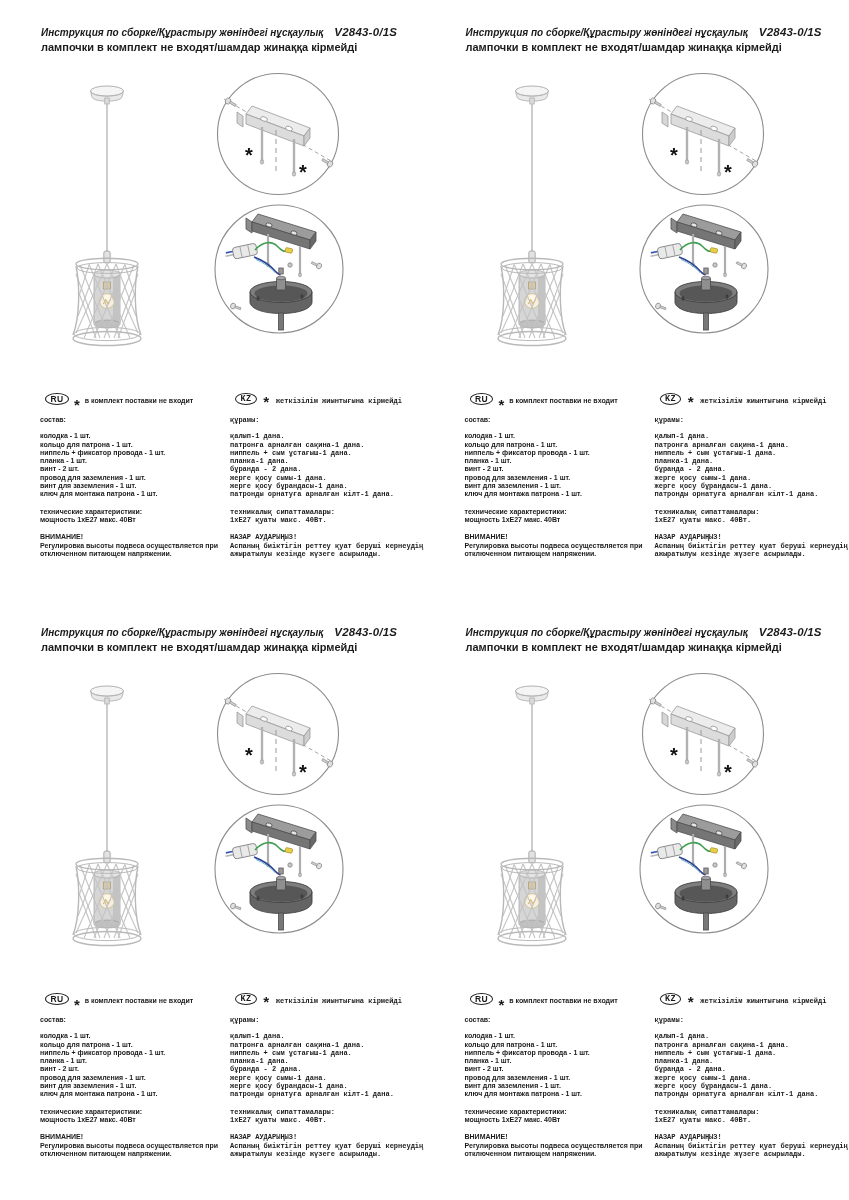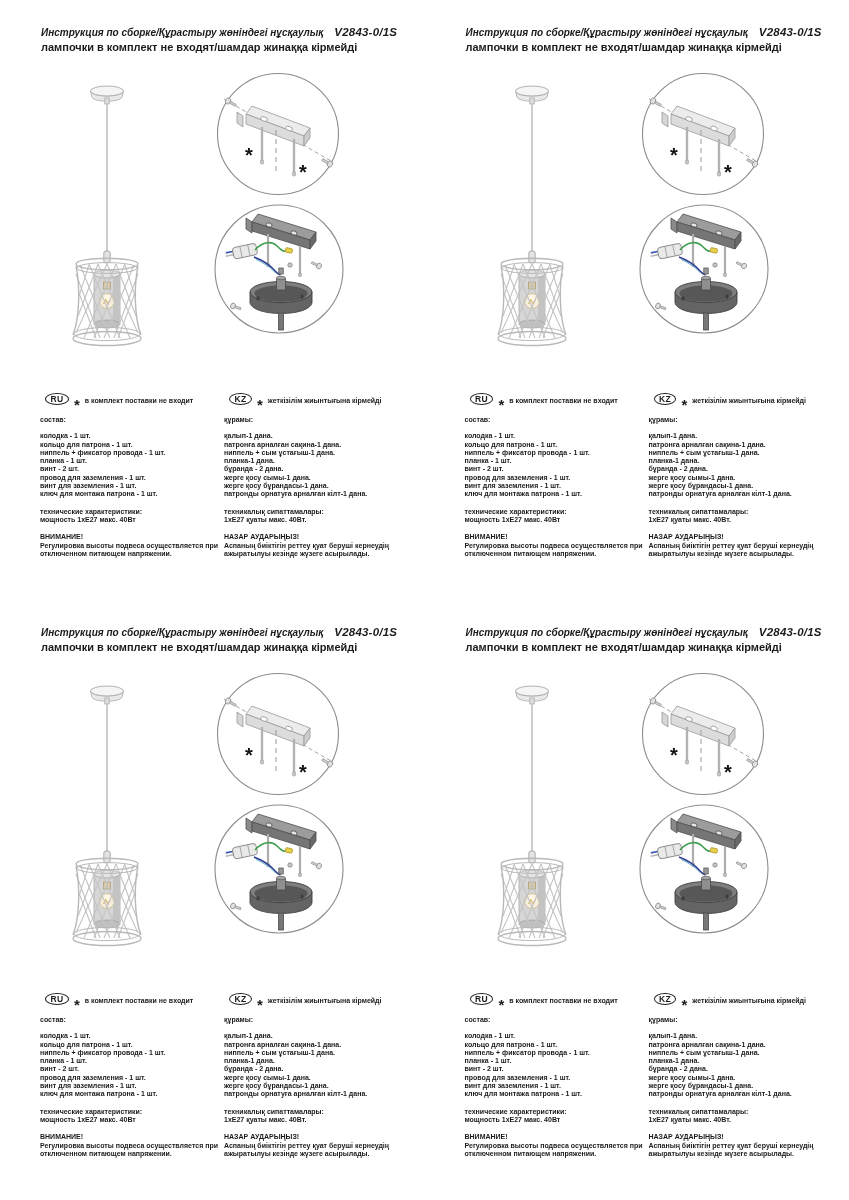--- a/index.html
+++ b/index.html
@@ -9,21 +9,21 @@
   .card{position:relative;width:424.5px;height:600px;background:#fff;}
   .hdr{position:absolute;left:41px;top:26px;width:372px;}
   .t1{font-size:10px;font-weight:bold;white-space:nowrap;font-style:italic;}
   .t1 .model{font-size:11.5px;margin-left:11px;letter-spacing:.2px;}
   .t2{font-size:11px;font-weight:bold;margin-top:3px;white-space:nowrap;}
   .lamp-svg{position:absolute;left:70px;top:83px;}
   .c1-svg{position:absolute;left:216px;top:72px;}
   .c2-svg{position:absolute;left:212px;top:202px;}
   .col{position:absolute;top:392px;font-size:7px;font-weight:bold;line-height:8.3px;}
   .col-ru{left:40px;width:184px;}
-  .col-kz{left:224px;width:196px;}
+  .col-kz{left:230px;width:196px;font-family:Liberation Mono, monospace;}
   .badge-row{display:flex;align-items:flex-end;gap:5px;margin-left:5px;height:13px;}
   .badge{border:1.2px solid #222;border-radius:50%;font-size:8.5px;line-height:10px;
          padding:0 4.5px;font-weight:bold;letter-spacing:.3px;}
   .ast{font-size:15px;font-weight:bold;line-height:6px;position:relative;top:3px;}
   .note{font-size:7px;font-weight:bold;}
   .list-header{margin-top:11px;}
   .parts{margin-top:8px;}
   .tech{margin-top:9px;}
   .warn{margin-top:9px;}
   svg text{font-family:"Liberation Sans",sans-serif;}

